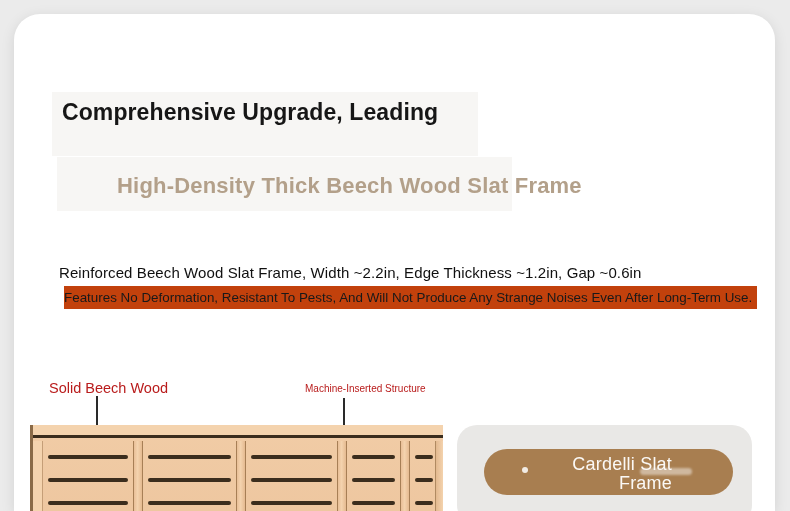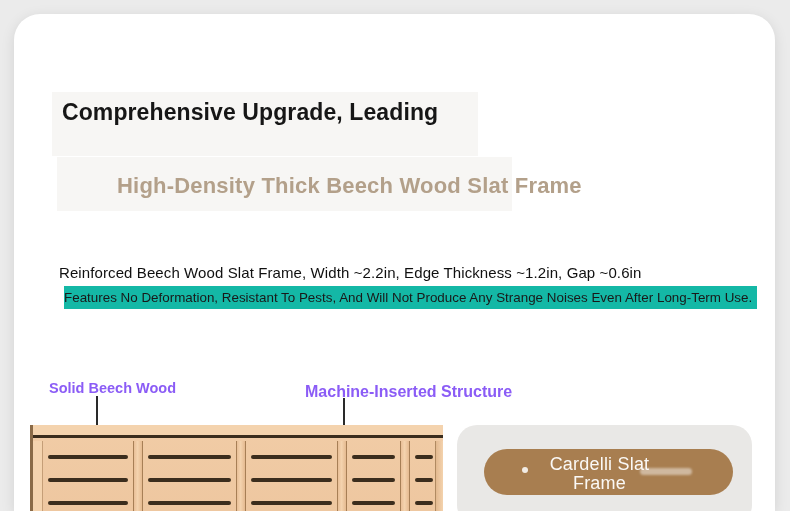--- a/index.html
+++ b/index.html
@@ -33,28 +33,28 @@
     color: var(--subtitle-color, #b3a08a); letter-spacing: 0.2px; margin-left: 47px;
   }
   .description-line {
     position: absolute; left: 59px; top: 247px;
     font-size: 15px; line-height: 20px; font-weight: 500; color: #101010;
     white-space: nowrap; letter-spacing: 0.1px; margin-top: 16px;
   }
   .features-line {
     position: absolute; left: 64px; top: 286px;
     font-size: 13.4px; line-height: 19px; font-weight: 500; color: #191919;
-    white-space: nowrap; background: #14b8a6; padding: 2px 5px 2px 0;
+    white-space: nowrap; background: #c2410c; padding: 2px 5px 2px 0;
   }
 
   .annotation-label {
-    position: absolute; font-weight: 700; color: #8b5cf6; white-space: nowrap;
+    position: absolute; font-weight: 400; color: #b91c1c; white-space: nowrap;
   }
   .label-1 { left: 49px; top: 380px; font-size: 14.5px; }
-  .label-2 { left: 305px; top: 383px; font-size: 16px; }
+  .label-2 { left: 305px; top: 383px; font-size: 10px; }
   .pointer-line { position: absolute; width: 2px; background: #2a2a2a; }
   .pline-1 { left: 96px; top: 396px; height: 48px; }
   .pline-2 { left: 343px; top: 398px; height: 45px; }
   .pointer-dot {
     position: absolute; width: 10px; height: 10px; border-radius: 50%;
     background: #1f1f1f;
   }
   .pdot-1 { left: 92px; top: 443px; }
   .pdot-2 { left: 339px; top: 442px; }
 
@@ -93,21 +93,21 @@
   
   .product-card {
     position: absolute; left: 457px; top: 425px; width: 295px; height: 100px;
     background: var(--pcard-bg, #e9e8e6);
     border-radius: 20px;
   }
   .slat-frame-button {
     position: absolute; left: 27px; top: 24px; width: 249px; height: 46px;
     border-radius: 23px; border: none; cursor: pointer;
     background: var(--button-color, #a87e50);
-    text-align: center; overflow: hidden;
+    text-align: right; overflow: hidden;
   }
   .slat-frame-button .btn-label {
     display: block; margin: 3px 0 0 43px; width: 145px;
     font-family: "Liberation Sans", sans-serif;
     font-size: 18px; line-height: 19px; font-weight: 400; color: #fbf9f6;
     letter-spacing: 0.2px;
   }
   .btn-streak {
     position: absolute; left: 156px; top: 19px; width: 52px; height: 7px;
     border-radius: 4px; background: rgba(255,255,255,0.45); filter: blur(1px);

